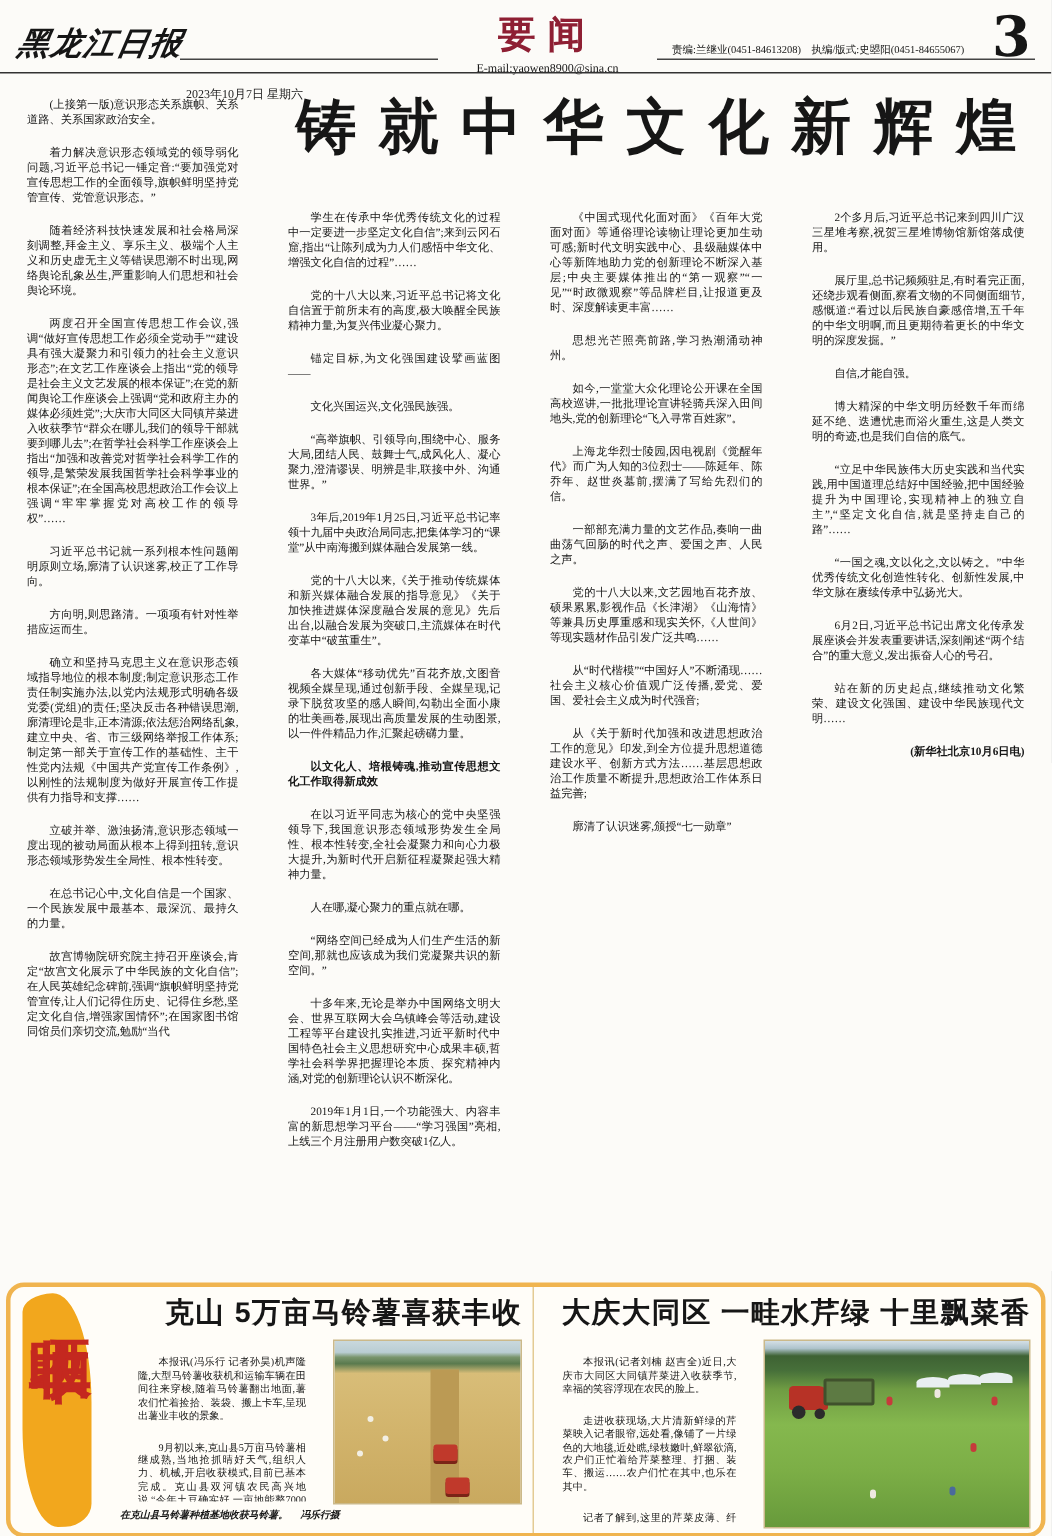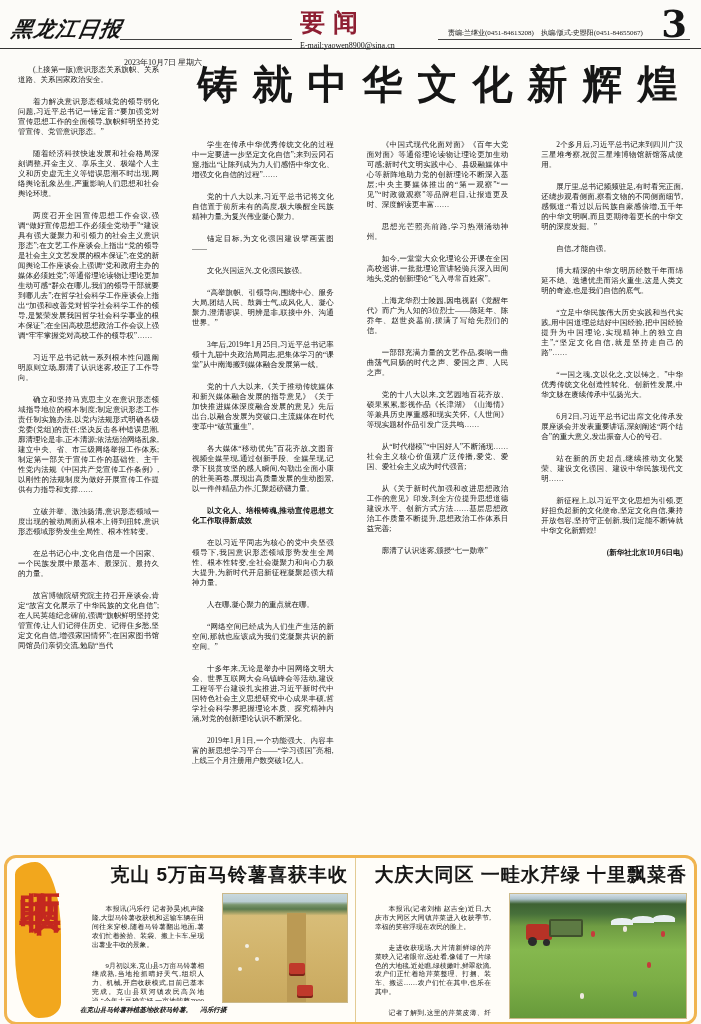--- a/index.html
+++ b/index.html
@@ -5,21 +5,21 @@
   html,body{margin:0;padding:0;background:#e9e9e7;}
   .page{position:relative;width:701px;height:1024px;background:#fcfbf8;margin:0 auto;
         font-family:"Liberation Serif",serif;color:#161616;overflow:hidden;}
 
   
   .header{position:absolute;top:0;left:0;right:0;height:48px;}
   .masthead{position:absolute;left:12px;top:15px;font-size:21px;font-weight:bold;
             font-style:italic;transform:skewX(-10deg);letter-spacing:1px;
             font-family:"DejaVu Serif",serif;}
   .date{position:absolute;left:124px;top:29px;font-size:8px;color:#222;margin-top:28px;}
-  .section-wrap{position:absolute;left:300px;top:6px;width:130px;}
+  .section-wrap{position:absolute;left:300px;top:6px;width:130px;text-align:center;}
   .section-title{font-size:25px;font-weight:900;letter-spacing:8px;color:#8e1f33;
                  font-family:"Liberation Sans",sans-serif;}
   .email{font-size:8px;margin-top:2px;}
   .editors{position:absolute;left:448px;top:28px;font-size:7px;white-space:nowrap;}
   .pagenum{position:absolute;right:14px;top:2px;font-size:37px;font-weight:bold;
            font-family:"DejaVu Serif",serif;}
   .hline{position:absolute;height:1px;background:#444;}
   .hl-a{left:120px;top:39px;width:172px;}
   .hl-b{left:438px;top:39px;width:252px;}
   .top-rule{position:absolute;left:0;right:0;top:48px;height:1px;background:#333;}
@@ -108,22 +108,23 @@
     <div class="editors">责编:兰继业(0451-84613208)　执编/版式:史曌阳(0451-84655067)</div>
     <div class="pagenum">3</div>
   </div>
   <div class="top-rule"></div>
 
   <div class="feature">
     <div class="fcol col1">
         <p class="para">(上接第一版)意识形态关系旗帜、关系道路、关系国家政治安全。</p>
         <p class="para">着力解决意识形态领域党的领导弱化问题,习近平总书记一锤定音:“要加强党对宣传思想工作的全面领导,旗帜鲜明坚持党管宣传、党管意识形态。”</p>
         <p class="para">随着经济科技快速发展和社会格局深刻调整,拜金主义、享乐主义、极端个人主义和历史虚无主义等错误思潮不时出现,网络舆论乱象丛生,严重影响人们思想和社会舆论环境。</p>
-        <p class="para">两度召开全国宣传思想工作会议,强调“做好宣传思想工作必须全党动手”“建设具有强大凝聚力和引领力的社会主义意识形态”;在文艺工作座谈会上指出“党的领导是社会主义文艺发展的根本保证”;在党的新闻舆论工作座谈会上强调“党和政府主办的媒体必须姓党”;等通俗理论读物让理论更加生动可感“群众在哪儿,我们的领导干部就要到哪儿去”;在哲学社会科学工作座谈会上指出“加强和改善党对哲学社会科学工作的领导,是繁荣发展我国哲学社会科学事业的根本保证”;在全国高校思想政治工作会议上强调“牢牢掌握党对高校工作的领导权”……</p>
+        <p class="para">两度召开全国宣传思想工作会议,强调“做好宣传思想工作必须全党动手”“建设具有强大凝聚力和引领力的社会主义意识形态”;在文艺工作座谈会上指出“党的领导是社会主义文艺发展的根本保证”;在党的新闻舆论工作座谈会上强调“党和政府主办的媒体必须姓党”;大庆市大同区大同镇芹菜进入收获季节“群众在哪儿,我们的领导干部就要到哪儿去”;在哲学社会科学工作座谈会上指出“加强和改善党对哲学社会科学工作的领导,是繁荣发展我国哲学社会科学事业的根本保证”;在全国高校思想政治工作会议上强调“牢牢掌握党对高校工作的领导权”……</p>
         <p class="para">习近平总书记就一系列根本性问题阐明原则立场,廓清了认识迷雾,校正了工作导向。</p>
+        <p class="para">方向明,则思路清。一项项有针对性举措应运而生。</p>
         <p class="para">确立和坚持马克思主义在意识形态领域指导地位的根本制度;制定意识形态工作责任制实施办法,以党内法规形式明确各级党委(党组)的责任;坚决反击各种错误思潮,廓清理论是非,正本清源;依法惩治网络乱象,建立中央、省、市三级网络举报工作体系;制定第一部关于宣传工作的基础性、主干性党内法规《中国共产党宣传工作条例》,以刚性的法规制度为做好开展宣传工作提供有力指导和支撑……</p>
         <p class="para">立破并举、激浊扬清,意识形态领域一度出现的被动局面从根本上得到扭转,意识形态领域形势发生全局性、根本性转变。</p>
         <p class="para">在总书记心中,文化自信是一个国家、一个民族发展中最基本、最深沉、最持久的力量。</p>
         <p class="para">故宫博物院研究院主持召开座谈会,肯定“故宫文化展示了中华民族的文化自信”;在人民英雄纪念碑前,强调“旗帜鲜明坚持党管宣传,让人们记得住历史、记得住乡愁,坚定文化自信,增强家国情怀”;在国家图书馆同馆员们亲切交流,勉励“当代</p>
       </div>
     <div class="feature-right">
       <div class="headline">铸就中华文化新辉煌</div>
       <div class="fcols">
         <div class="fcol">
           <span><p class="para">学生在传承中华优秀传统文化的过程中一定要进一步坚定文化自信”;来到云冈石窟,指出“让陈列成为力人们感悟中华文化、增强文化自信的过程”……</p><p class="para">党的十八大以来,习近平总书记将文化自信置于前所未有的高度,极大唤醒全民族精神力量,为复兴伟业凝心聚力。</p><p class="para">锚定目标,为文化强国建设擘画蓝图——</p><p class="para">文化兴国运兴,文化强民族强。</p><p class="para">“高举旗帜、引领导向,围绕中心、服务大局,团结人民、鼓舞士气,成风化人、凝心聚力,澄清谬误、明辨是非,联接中外、沟通世界。”</p><p class="para">3年后,2019年1月25日,习近平总书记率领十九届中央政治局同志,把集体学习的“课堂”从中南海搬到媒体融合发展第一线。</p><p class="para">党的十八大以来,《关于推动传统媒体和新兴媒体融合发展的指导意见》《关于加快推进媒体深度融合发展的意见》先后出台,以融合发展为突破口,主流媒体在时代变革中“破茧重生”。</p><p class="para">各大媒体“移动优先”百花齐放,文图音视频全媒呈现,通过创新手段、全媒呈现,记录下脱贫攻坚的感人瞬间,勾勒出全面小康的壮美画卷,展现出高质量发展的生动图景,以一件件精品力作,汇聚起磅礴力量。</p></span>
@@ -143,21 +144,20 @@
           </div>
         <div class="fcol">
             <p class="para">2个多月后,习近平总书记来到四川广汉三星堆考察,祝贺三星堆博物馆新馆落成使用。</p>
             <p class="para">展厅里,总书记频频驻足,有时看完正面,还绕步观看侧面,察看文物的不同侧面细节,感慨道:“看过以后民族自豪感倍增,五千年的中华文明啊,而且更期待着更长的中华文明的深度发掘。”</p>
             <p class="para">自信,才能自强。</p>
             <p class="para">博大精深的中华文明历经数千年而绵延不绝、迭遭忧患而浴火重生,这是人类文明的奇迹,也是我们自信的底气。</p>
             <p class="para">“立足中华民族伟大历史实践和当代实践,用中国道理总结好中国经验,把中国经验提升为中国理论,实现精神上的独立自主”,“坚定文化自信,就是坚持走自己的路”……</p>
             <p class="para">“一国之魂,文以化之,文以铸之。”中华优秀传统文化创造性转化、创新性发展,中华文脉在赓续传承中弘扬光大。</p>
             <p class="para">6月2日,习近平总书记出席文化传承发展座谈会并发表重要讲话,深刻阐述“两个结合”的重大意义,发出振奋人心的号召。</p>
             <p class="para">站在新的历史起点,继续推动文化繁荣、建设文化强国、建设中华民族现代文明……</p>
-            <p class="para">新征程上,以习近平文化思想为引领,更好担负起新的文化使命,坚定文化自信,秉持开放包容,坚持守正创新,我们定能不断铸就中华文化新辉煌!</p>
             <p class="para dateline">(新华社北京10月6日电)</p>
           </div>
       </div>
     </div>
   </div>
 
   <div class="bottom">
 
     <div class="banner">
       <div class="banner-bg"></div>

